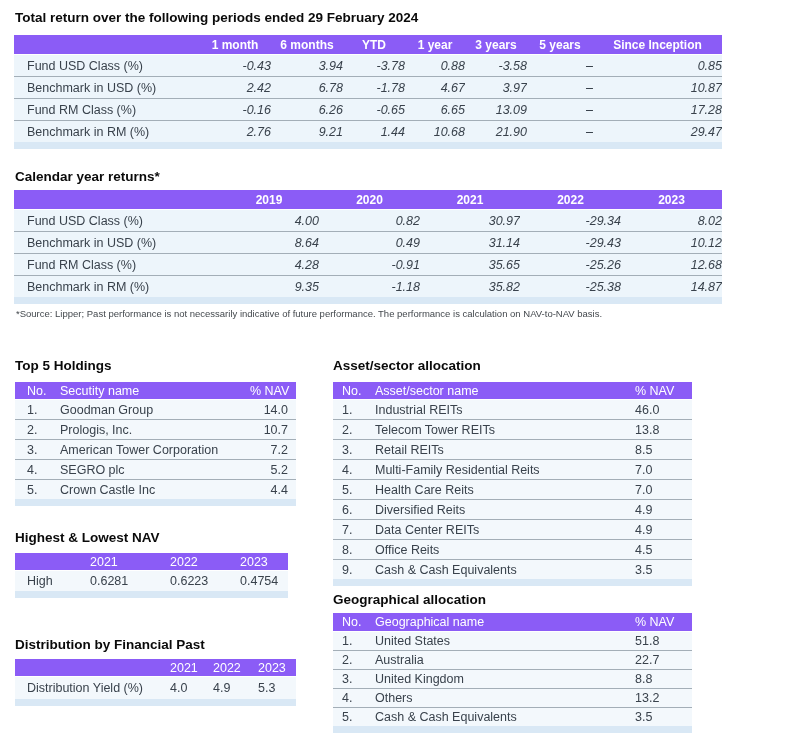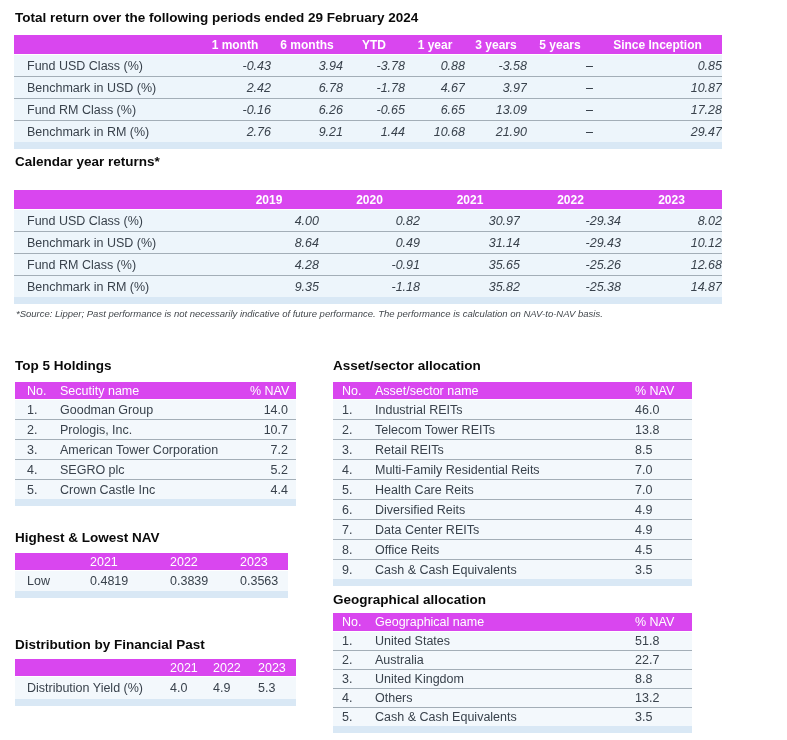--- a/index.html
+++ b/index.html
@@ -8,21 +8,21 @@
     font-family:"Liberation Sans",sans-serif;color:#39424c;
     -webkit-font-smoothing:antialiased;
   }
   .abs{position:absolute;}
   .sec-title{font-size:13.5px;font-weight:bold;color:#0a0a0a;line-height:16px;white-space:nowrap;}
   .tblwrap{position:absolute;}
   table.tbl{border-collapse:collapse;table-layout:fixed;width:100%;}
   table.tbl th,table.tbl td{overflow:hidden;white-space:nowrap;}
   
   table.tbl thead th{
-    background:#d946ef;color:#ffffff;padding:0;border-bottom:1.5px solid #ffffff;
+    background:#8b5cf6;color:#ffffff;padding:0;border-bottom:1.5px solid #ffffff;
   }
   .t-big thead th{font-weight:bold;font-size:12px;height:19px;text-align:center;}
   .t-s thead th{font-weight:normal;font-size:12.5px;height:17px;text-align:left;}
   .t-geo thead th{height:18px;}
   
   table.tbl tbody td{padding:0;font-size:12.5px;vertical-align:middle;}
   .t-big tbody td{background:#edf5fb;height:21px;}
   .t-s tbody td{background:#f3f8fc;height:19px;}
   .t-hl tbody td{height:20px;}
   .t-dist tbody td{height:22px;}
@@ -32,21 +32,21 @@
   .lbl{text-align:left;padding-left:13px !important;}
   .lbl-s{text-align:left;padding-left:12px !important;}
   .num{text-align:right;font-style:italic;}
   .left{text-align:left;}
   .no-cell{padding-left:12px !important;text-align:left;}
   .no-cell-w{padding-left:9px !important;text-align:left;}
   .nav-cell{text-align:right;padding-right:8px !important;}
   .nav-cell-w{padding-right:13px !important;}
   
   .band{height:7px;background:#d9e8f5;width:100%;}
-  .footnote{font-size:9.5px;color:#43484d;white-space:nowrap;font-style:italic;}
+  .footnote{font-size:9.5px;color:#43484d;white-space:nowrap;}
 </style>
 </head>
 <body>
 
 <div class="abs sec-title" style="left:15px;top:10px;">Total return over the following periods ended 29 February 2024</div>
 
 <div class="tblwrap" style="left:14px;top:35px;width:708px;">
   <table class="tbl t-big">
     <colgroup>
         <col style="width:185px">
@@ -109,21 +109,21 @@
         <td class="num">10.68</td>
         <td class="num">21.90</td>
         <td class="num">–</td>
         <td class="num">29.47</td>
       </tr>
     </tbody>
   </table>
   <div class="band"></div>
 </div>
 
-<div class="abs sec-title" style="left:15px;top:154px;">Calendar year returns*</div>
+<div class="abs sec-title" style="left:15px;top:169px;">Calendar year returns*</div>
 
 <div class="tblwrap" style="left:14px;top:190px;width:708px;">
   <table class="tbl t-big">
     <colgroup>
         <col style="width:205px">
         <col style="width:100px">
         <col style="width:101px">
         <col style="width:100px">
         <col style="width:101px">
         <col style="width:101px">
@@ -238,24 +238,24 @@
     <thead>
       <tr>
         <th></th>
         <th class="left">2021</th>
         <th class="left">2022</th>
         <th class="left">2023</th>
       </tr>
     </thead>
     <tbody>
       <tr>
-        <td class="lbl-s">Low</td>
-        <td class="left">0.4819</td>
-        <td class="left">0.3839</td>
-        <td class="left">0.3563</td>
+        <td class="lbl-s">High</td>
+        <td class="left">0.6281</td>
+        <td class="left">0.6223</td>
+        <td class="left">0.4754</td>
       </tr>
     </tbody>
   </table>
   <div class="band"></div>
 </div>
 
 <div class="abs sec-title" style="left:15px;top:637px;">Distribution by Financial Past</div>
 
 <div class="tblwrap" style="left:15px;top:659px;width:281px;">
   <table class="tbl t-s t-dist">

